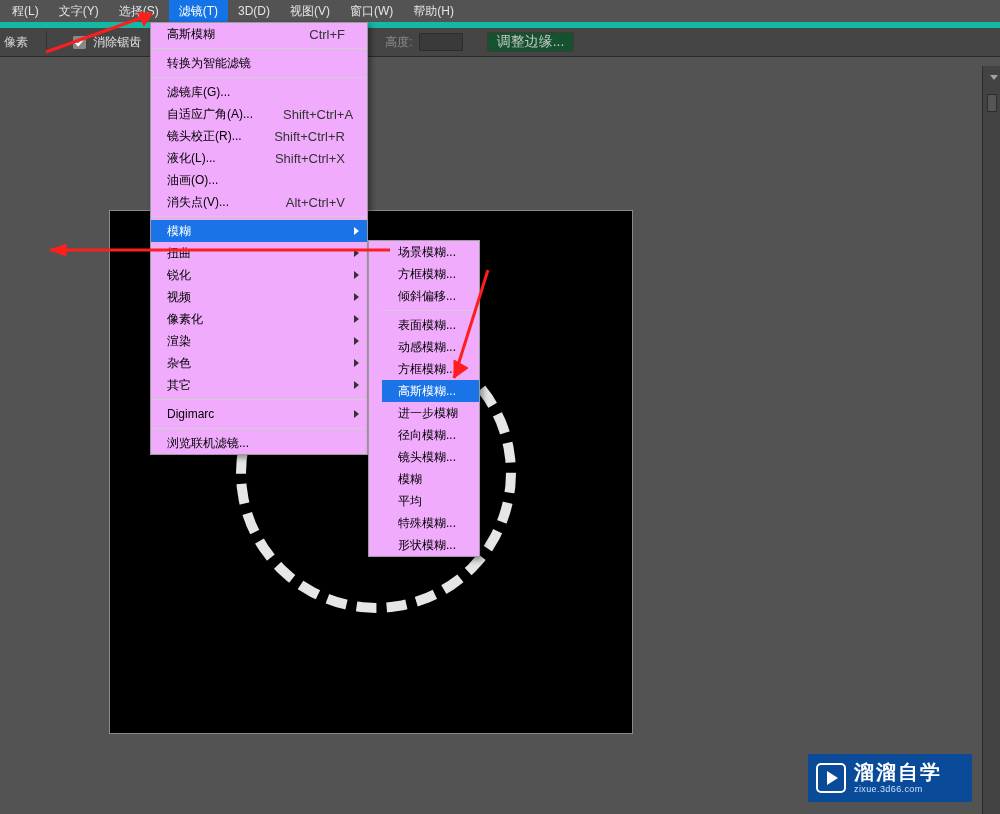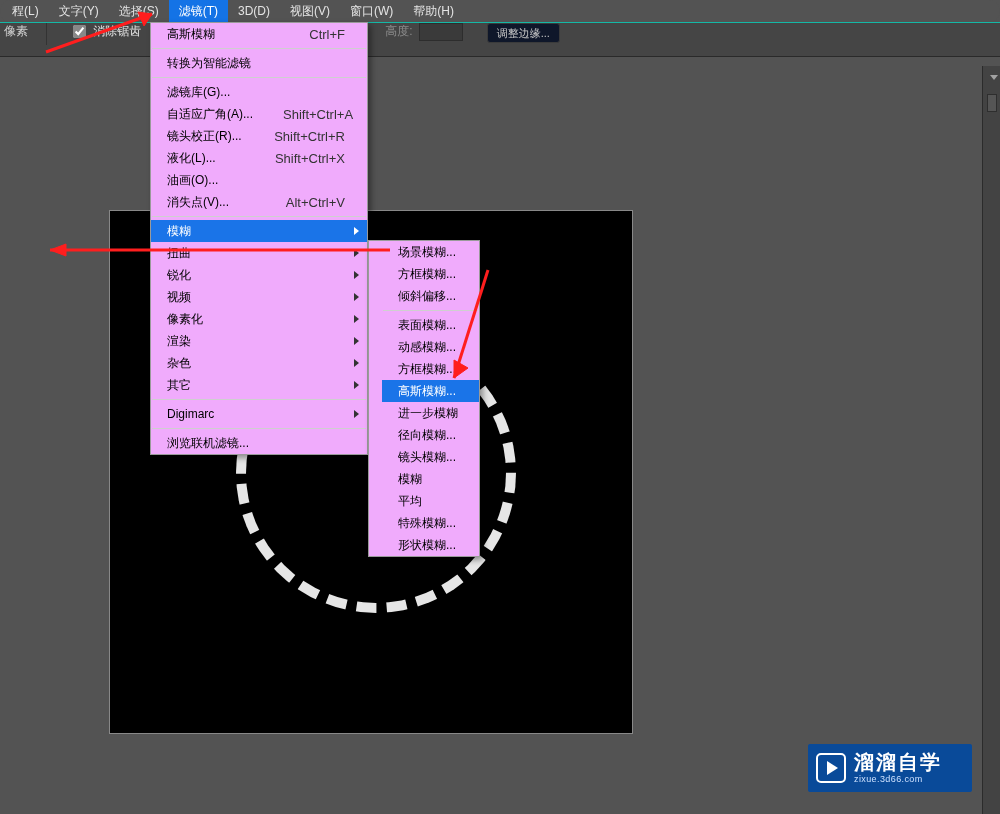--- a/index.html
+++ b/index.html
@@ -5,28 +5,28 @@
 * { margin: 0; padding: 0; box-sizing: border-box; font-family: "Microsoft YaHei", "SimSun", Arial, sans-serif; }
 html, body { width: 1000px; height: 814px; background: #535353; overflow: hidden; font-size: 12px; color: #e5e5e5; }
 
 .canvas-frame { position: absolute; left: 109px; top: 210px; width: 524px; height: 524px; background: #000; border: 1px solid #888; }
 .ring { position: absolute; left: 126px; top: 122px; width: 280px; height: 280px; border-radius: 50%; border: 10px dashed rgba(255,255,255,0.9); background: transparent; }
 
 .menubar { position: absolute; left: 0; top: 0; width: 100%; height: 22px; background: #535353; display: flex; align-items: center; padding-left: 2px; color: #e4e4e4; border-radius: 11px; }
 .menubar-item { padding: 3px 10px 3px 10px; cursor: default; white-space: nowrap; }
 .menubar-item.open { background: #1473e6; color: #fff; }
 
-.toolbar { position: absolute; left: 0; top: 22px; width: 100%; height: 35px; background: #454545; border-top: 1px solid #14b8a6; border-bottom: 1px solid #2a2a2a; display: flex; align-items: flex-start; }
+.toolbar { position: absolute; left: 0; top: 22px; width: 100%; height: 35px; background: #454545; border-top: 6px solid #14b8a6; border-bottom: 1px solid #2a2a2a; display: flex; align-items: center; }
 .toolbar .field { margin-left: 4px; margin-right: 8px; color: #cfcfcf; }
 .toolbar input[type="checkbox"] { accent-color: #888; margin: 0 4px 0 16px; vertical-align: middle; }
 .toolbar .txt { vertical-align: middle; }
 .toolbar .sep { width: 1px; height: 22px; background: #333; margin: 0 10px; }
 .toolbar .lbl { color: #8a8a8a; margin: 0 6px 0 4px; }
 .toolbar .numbox { display: inline-block; width: 44px; height: 18px; background: #3a3a3a; border: 1px solid #2d2d2d; }
-.toolbar .btn { display: inline-flex; align-items: center; justify-content: center; height: 20px; padding: 0 9px; background: #0f172a; border: 1px solid #3b3b3b; border-radius: 3px; color: #c7c7c7; font-size: 11px; }
+.toolbar .btn { display: inline-flex; align-items: center; justify-content: center; height: 20px; padding: 0 9px; background: #14532d; border: 1px solid #3b3b3b; border-radius: 3px; color: #c7c7c7; font-size: 14px; }
 .toolbar .btn .caret, .side-panel .caret { margin-left: 4px; display: inline-block; width: 0; height: 0; border-left: 4px solid transparent; border-right: 4px solid transparent; border-top: 5px solid #a2a2a2; }
 
 
 .menu { position: absolute; background: #f0abfc; color: #000; border: 1px solid #9a9a9a; box-shadow: 3px 3px 6px rgba(0,0,0,0.4); font-size: 12px; }
 .menu .row { display: flex; align-items: center; height: 22px; padding: 0 22px 0 16px; white-space: nowrap; cursor: default; position: relative; }
 .menu .row.highlight { background: #1a74e8; color: #fff; }
 .menu .row .label { flex: 1; }
 .menu .row .shortcut { color: #333; margin-left: 30px; font-size: 13px; }
 .menu .row .arrow { position: absolute; right: 8px; width: 0; height: 0; border-top: 4px solid transparent; border-bottom: 4px solid transparent; border-left: 5px solid #333; }
 .menu .row.highlight .arrow { border-left-color: #fff; }
@@ -38,21 +38,21 @@
 
 .red-arrow { position: absolute; pointer-events: none; }
 .red-arrow line, .red-arrow polygon { stroke: #ff1e1e; fill: #ff1e1e; }
 
 
 .side-panel { position: absolute; right: 0; top: 66px; width: 18px; height: 748px; background: #434343; border-left: 1px solid #2b2b2b; }
 .side-panel .caret-btn { position: absolute; top: 4px; left: 2px; width: 14px; height: 14px; display:flex; align-items:center; justify-content:center; }
 .side-panel .stub { position: absolute; top: 28px; left: 4px; width: 10px; height: 18px; background: #555; border: 1px solid #2e2e2e; }
 
 
-.watermark { position: absolute; right: 28px; bottom: 22px; width: 164px; height: 48px; background: #094a99; display: flex; align-items: center; color: #fff; border-radius: 2px; }
+.watermark { position: absolute; right: 28px; bottom: 12px; width: 164px; height: 48px; background: #094a99; display: flex; align-items: center; color: #fff; border-radius: 2px; }
 .watermark .play { width: 30px; height: 30px; margin: 0 8px 0 8px; border: 2px solid #fff; border-radius: 5px; display: flex; align-items: center; justify-content: center; }
 .watermark .play .tri { width: 0; height: 0; border-top: 7px solid transparent; border-bottom: 7px solid transparent; border-left: 11px solid #fff; margin-left: 2px; }
 .watermark .texts { display: flex; flex-direction: column; line-height: 1.15; }
 .watermark .cn { font-size: 20px; font-weight: bold; letter-spacing: 2px; }
 .watermark .en { font-size: 9px; letter-spacing: 0.4px; color: #cde1ff; }
 </style>
 </head>
 <body>
 
 <div class="canvas-frame">

